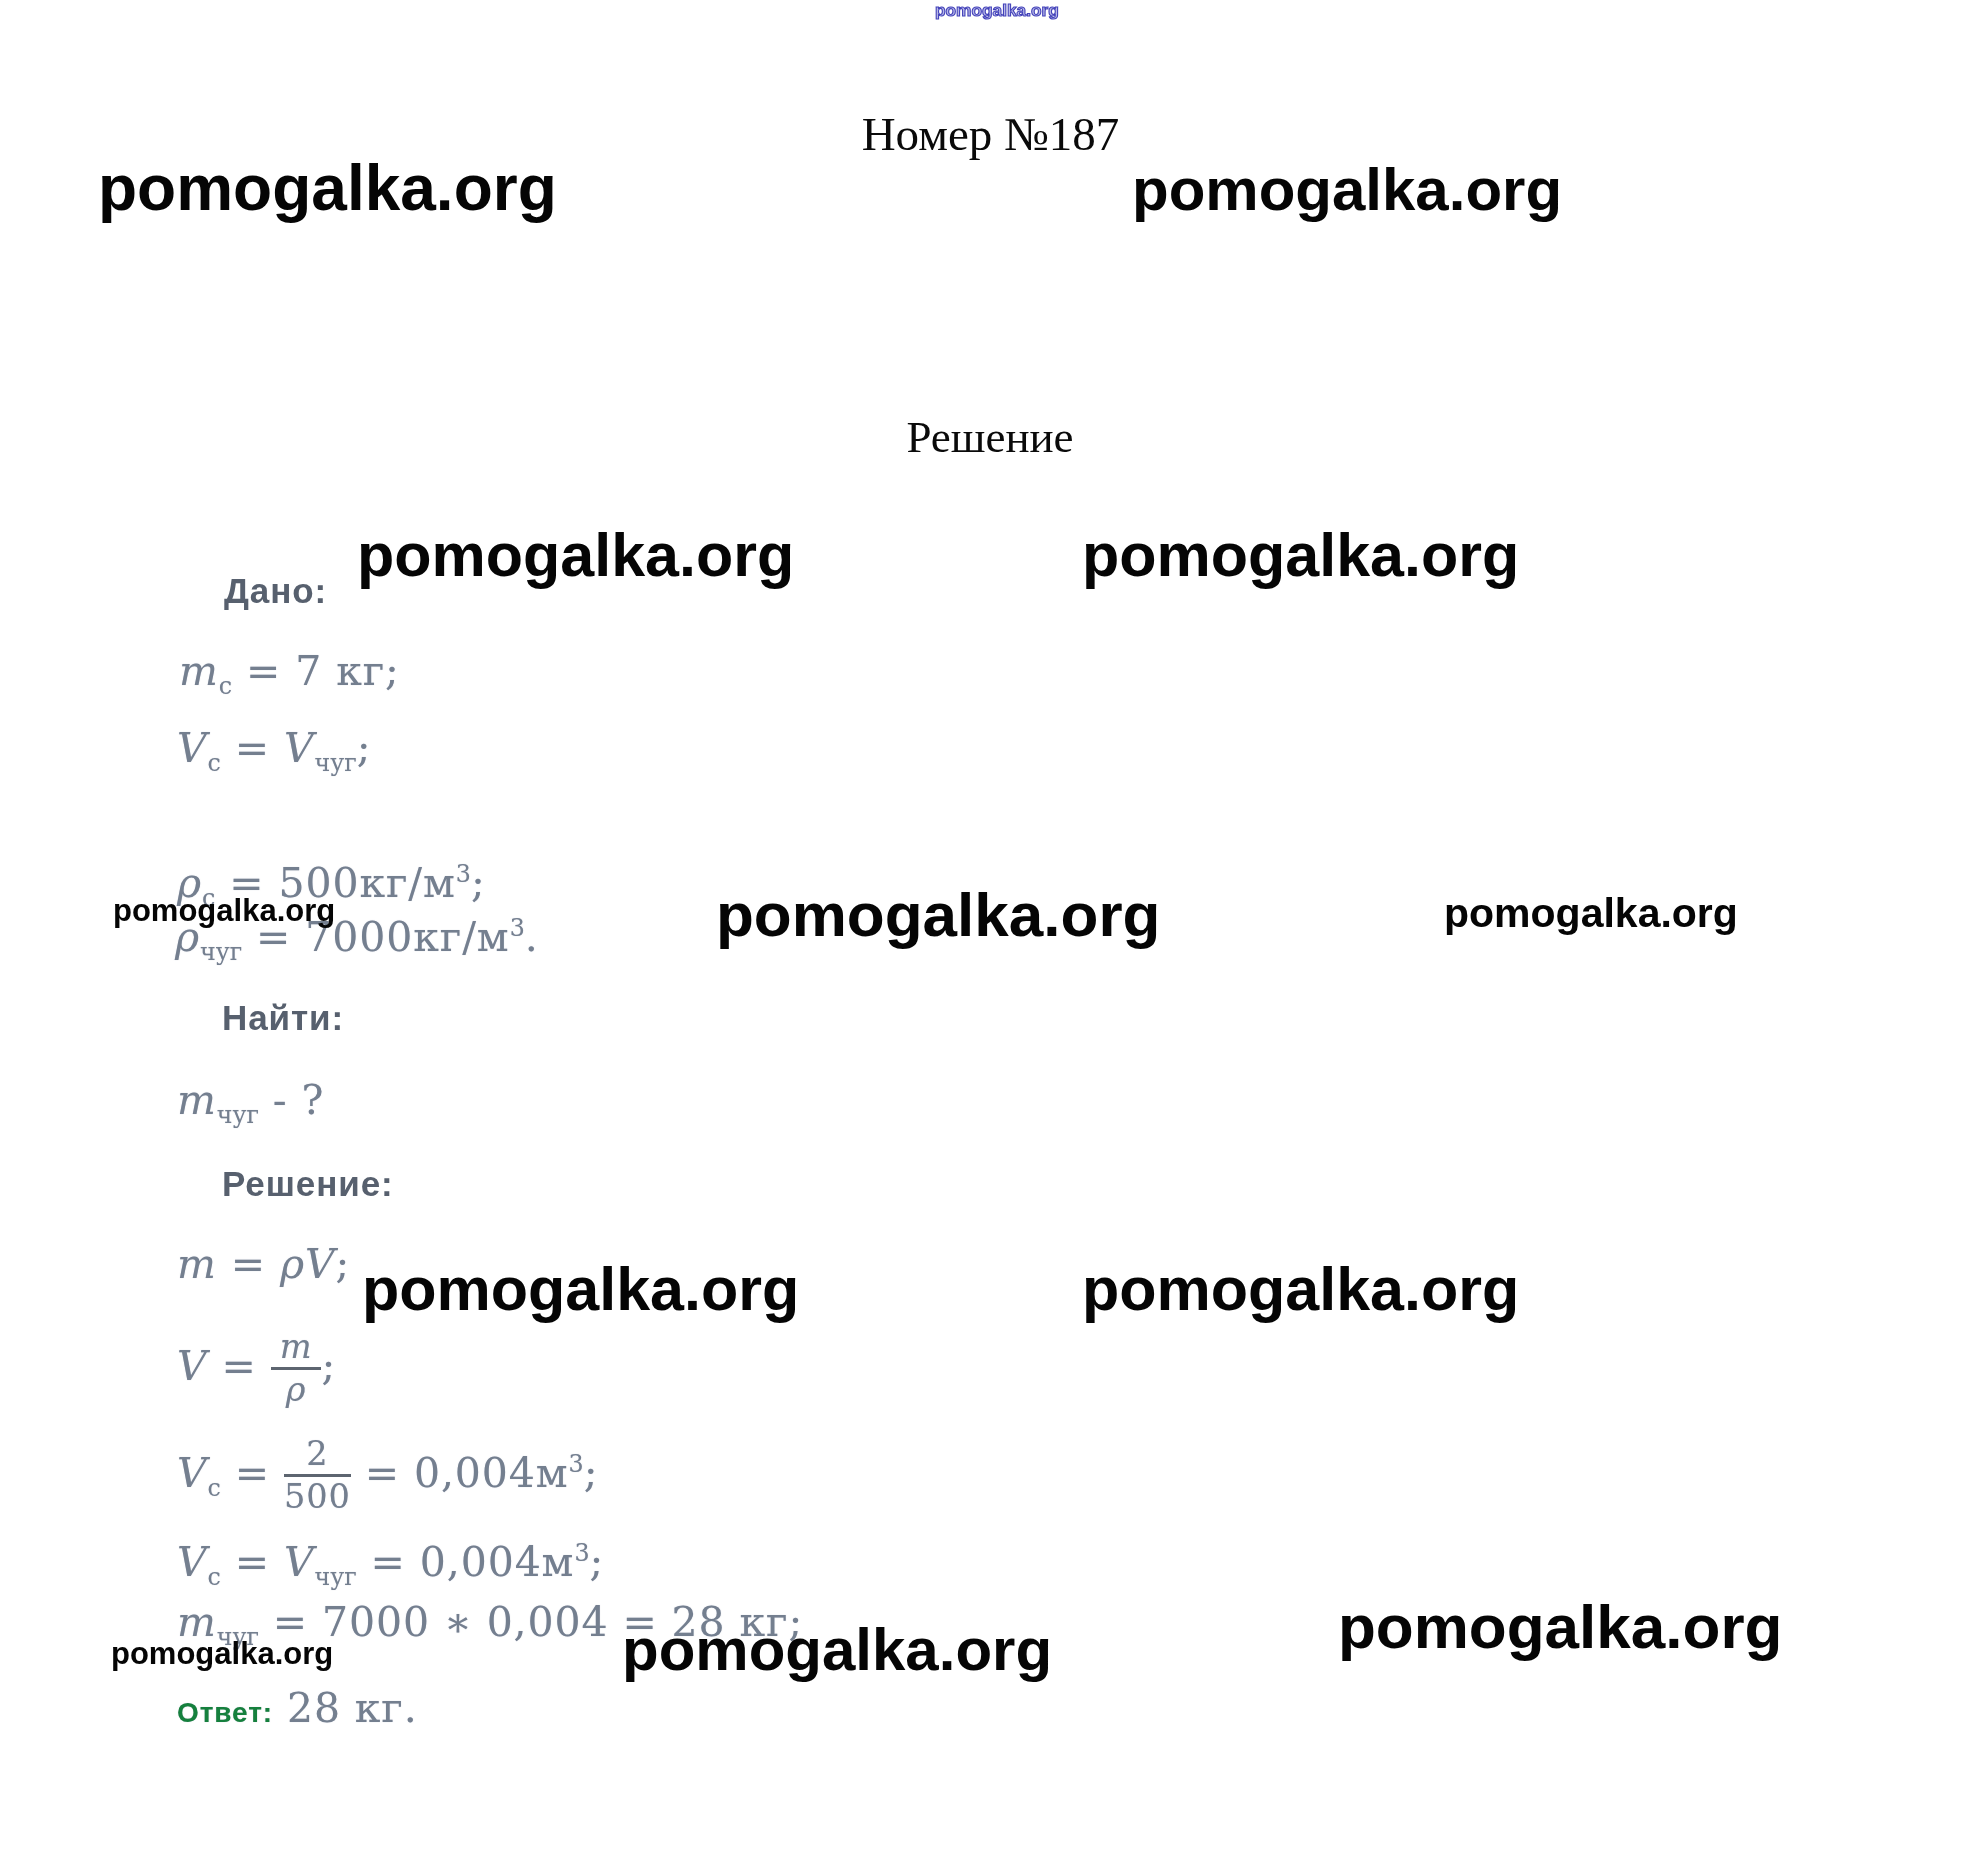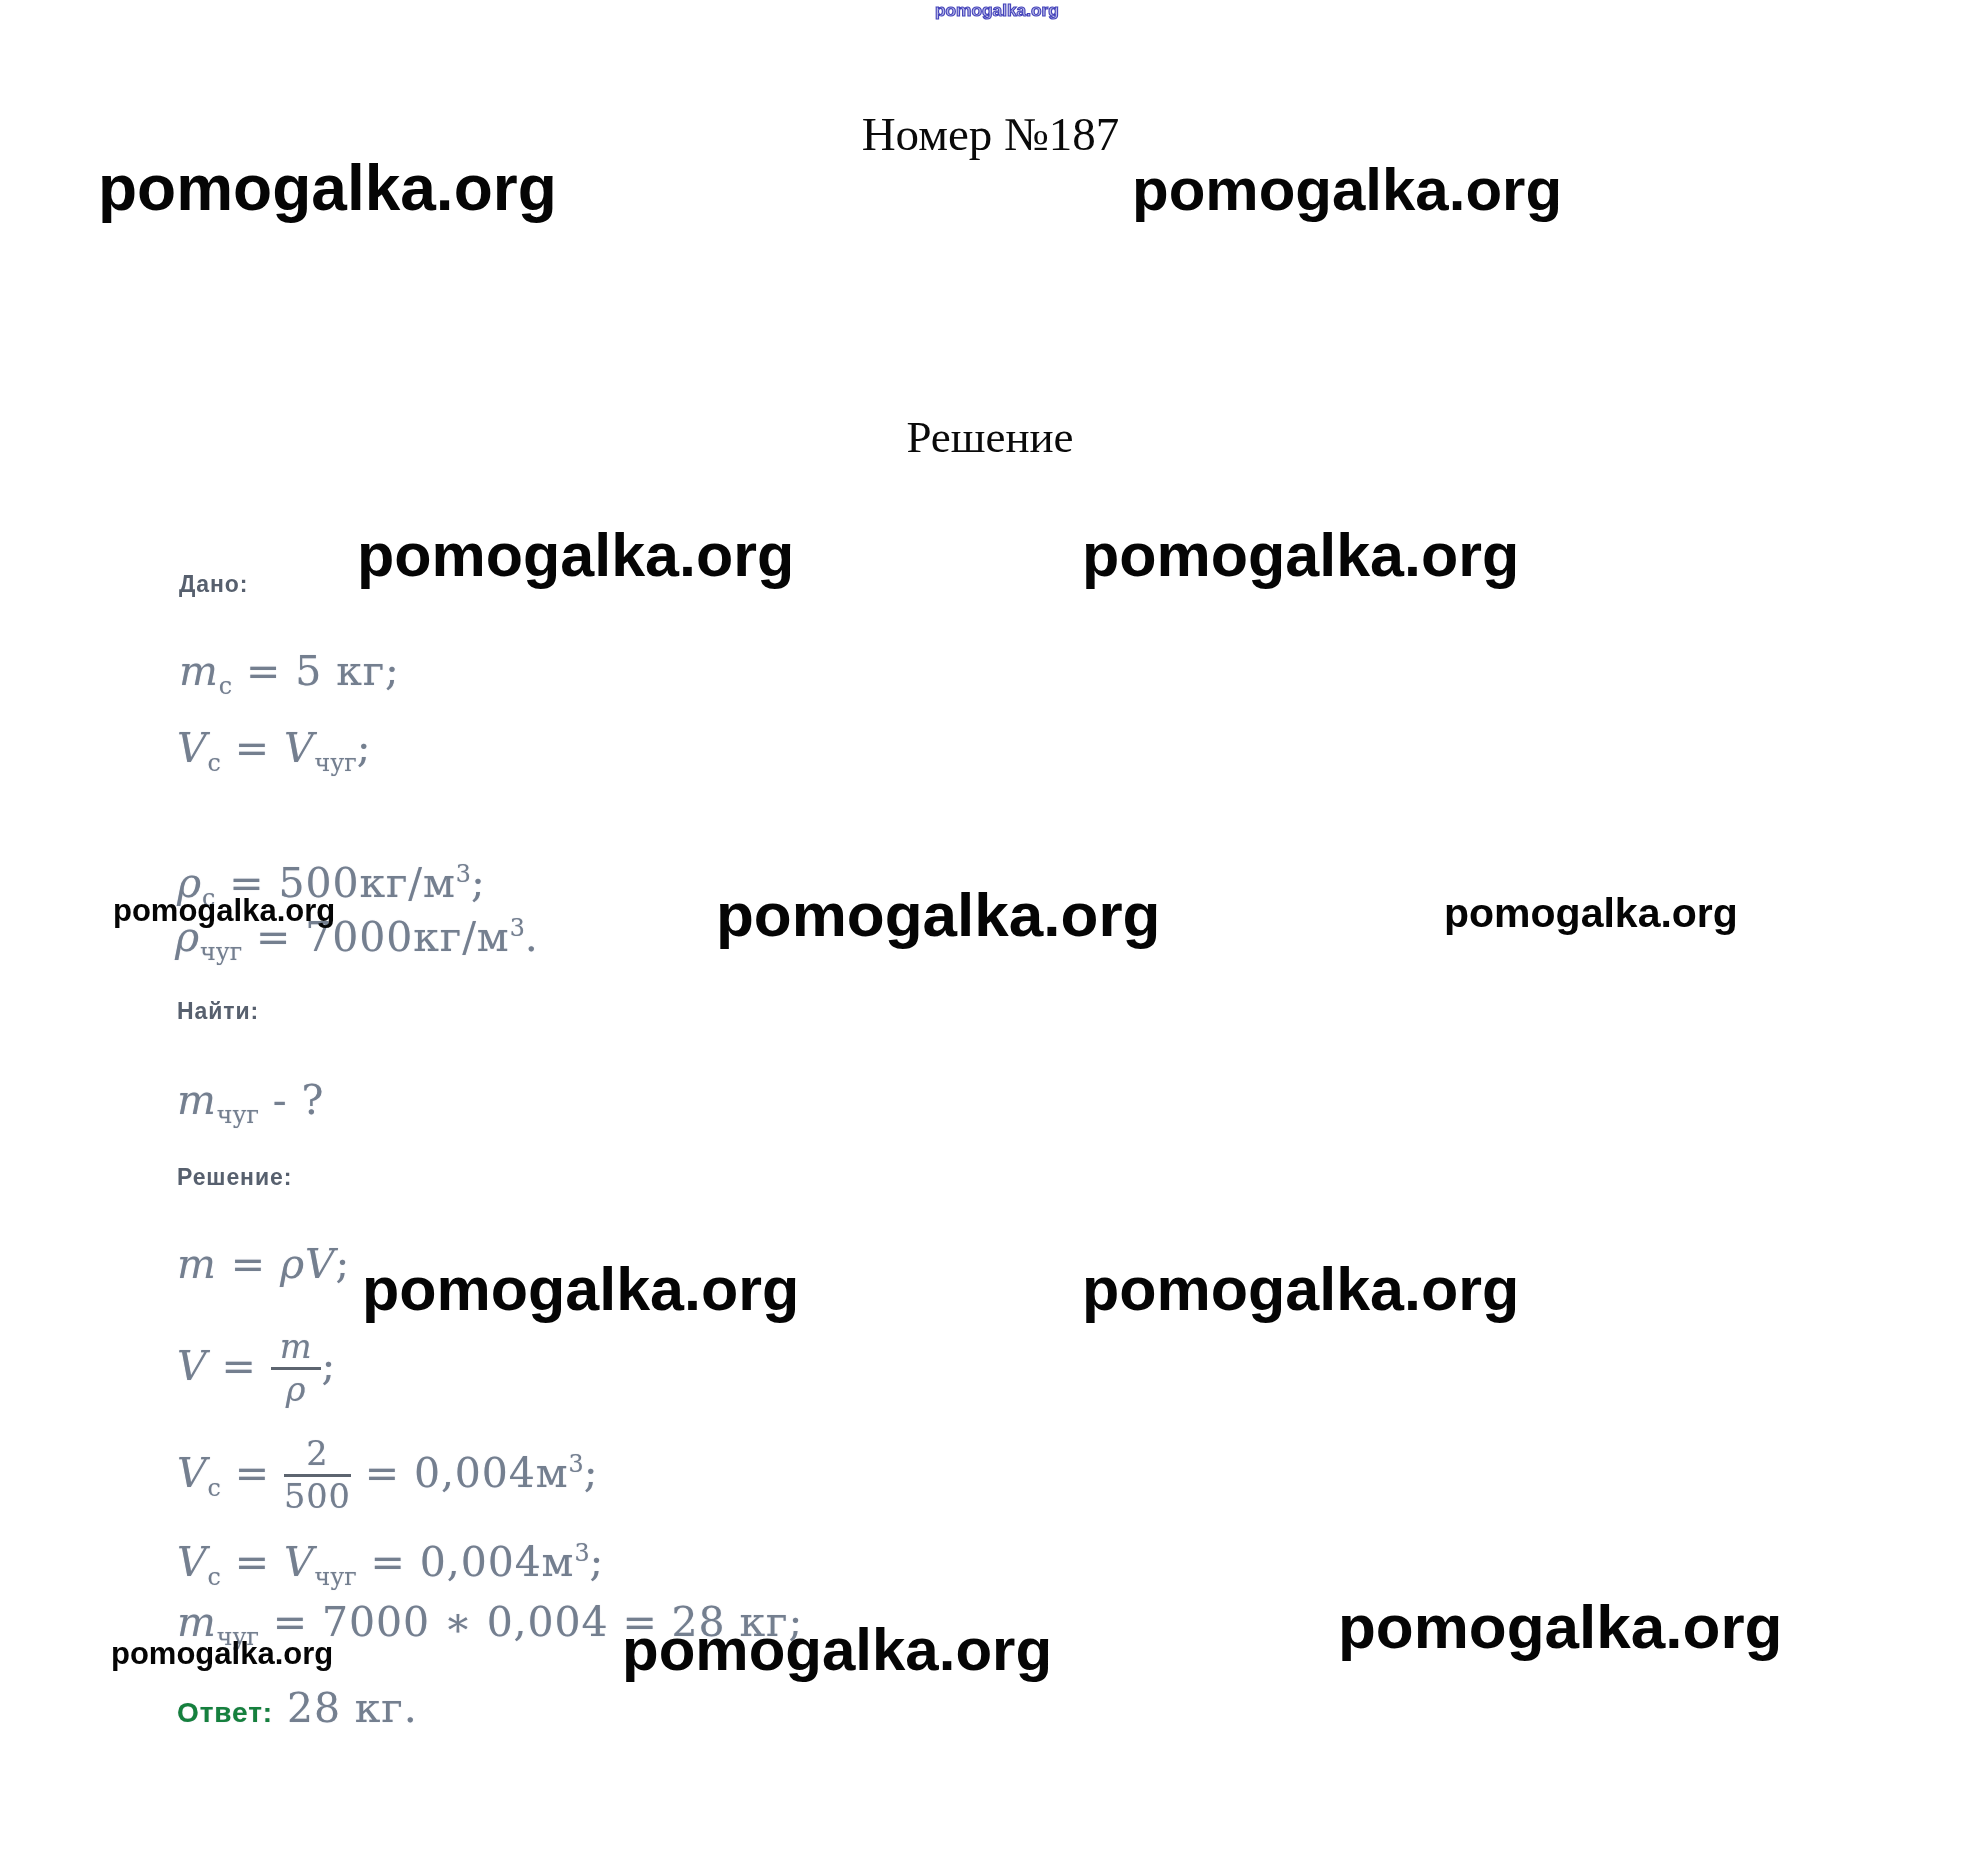--- a/index.html
+++ b/index.html
@@ -37,24 +37,25 @@
     text-align: center;
     font-size: 45px;
     color: #0a0a0a;
   }
 
   
   .label {
     position: absolute;
     font-family: "Liberation Sans", sans-serif;
     font-weight: 700;
-    font-size: 23px;
+    font-size: 35px;
     color: #57606e;
     letter-spacing: 0.9px;
     white-space: nowrap;
+    margin-left: 45px;
   }
   .eq {
     position: absolute;
     font-family: "DejaVu Serif", serif;
     font-size: 41px;
     color: #747f8f;
     letter-spacing: 0.9px;
     white-space: nowrap;
     text-shadow: 0 0 0.9px rgba(140,150,175,0.55);
   }
@@ -125,21 +126,21 @@
   <div class="wm wm-bottom-left">pomogalka.org</div>
   <div class="wm wm-bottom-center">pomogalka.org</div>
   <div class="wm wm-bottom-right">pomogalka.org</div>
 
   <div class="doc-title">Номер №187</div>
   <div class="problem">
   </div>
   <div class="solution-heading">Решение</div>
 
   <div class="label" style="left:179px; top:571px;">Дано:</div>
-  <div class="eq" style="left:179px; top:647px;"><span class="mvar">m</span><sub>с</sub><span> = 5 кг;</span></div>
+  <div class="eq" style="left:179px; top:647px;"><span class="mvar">m</span><sub>с</sub><span> = 7 кг;</span></div>
   <div class="eq" style="left:177px; top:724px;"><span class="mvar">V</span><sub>с</sub><span> = </span><span class="mvar">V</span><sub>чуг</sub><span>;</span></div>
   <div class="eq" style="left:177px; top:811px;margin-top:48px;"><span class="mvar">ρ</span><sub>с</sub><span> = 500кг/м</span><sup>3</sup><span>;</span></div>
   <div class="eq" style="left:175px; top:913px;"><span class="mvar">ρ</span><sub>чуг</sub><span> = 7000кг/м</span><sup>3</sup><span>.</span></div>
 
   <div class="label" style="left:177px; top:998px;">Найти:</div>
   <div class="eq" style="left:177px; top:1076px;"><span class="mvar">m</span><sub>чуг</sub><span> - ?</span></div>
 
   <div class="label" style="left:177px; top:1164px;">Решение:</div>
   <div class="eq" style="left:177px; top:1240px;"><span class="mvar">m</span><span> = </span><span class="mvar">ρV</span><span>;</span></div>
   <div class="eq" style="left:177px; top:1329px;"><span class="mvar">V</span><span> = </span><span class="frac it"><span class="num">m</span><span class="den">ρ</span></span><span>;</span></div>

